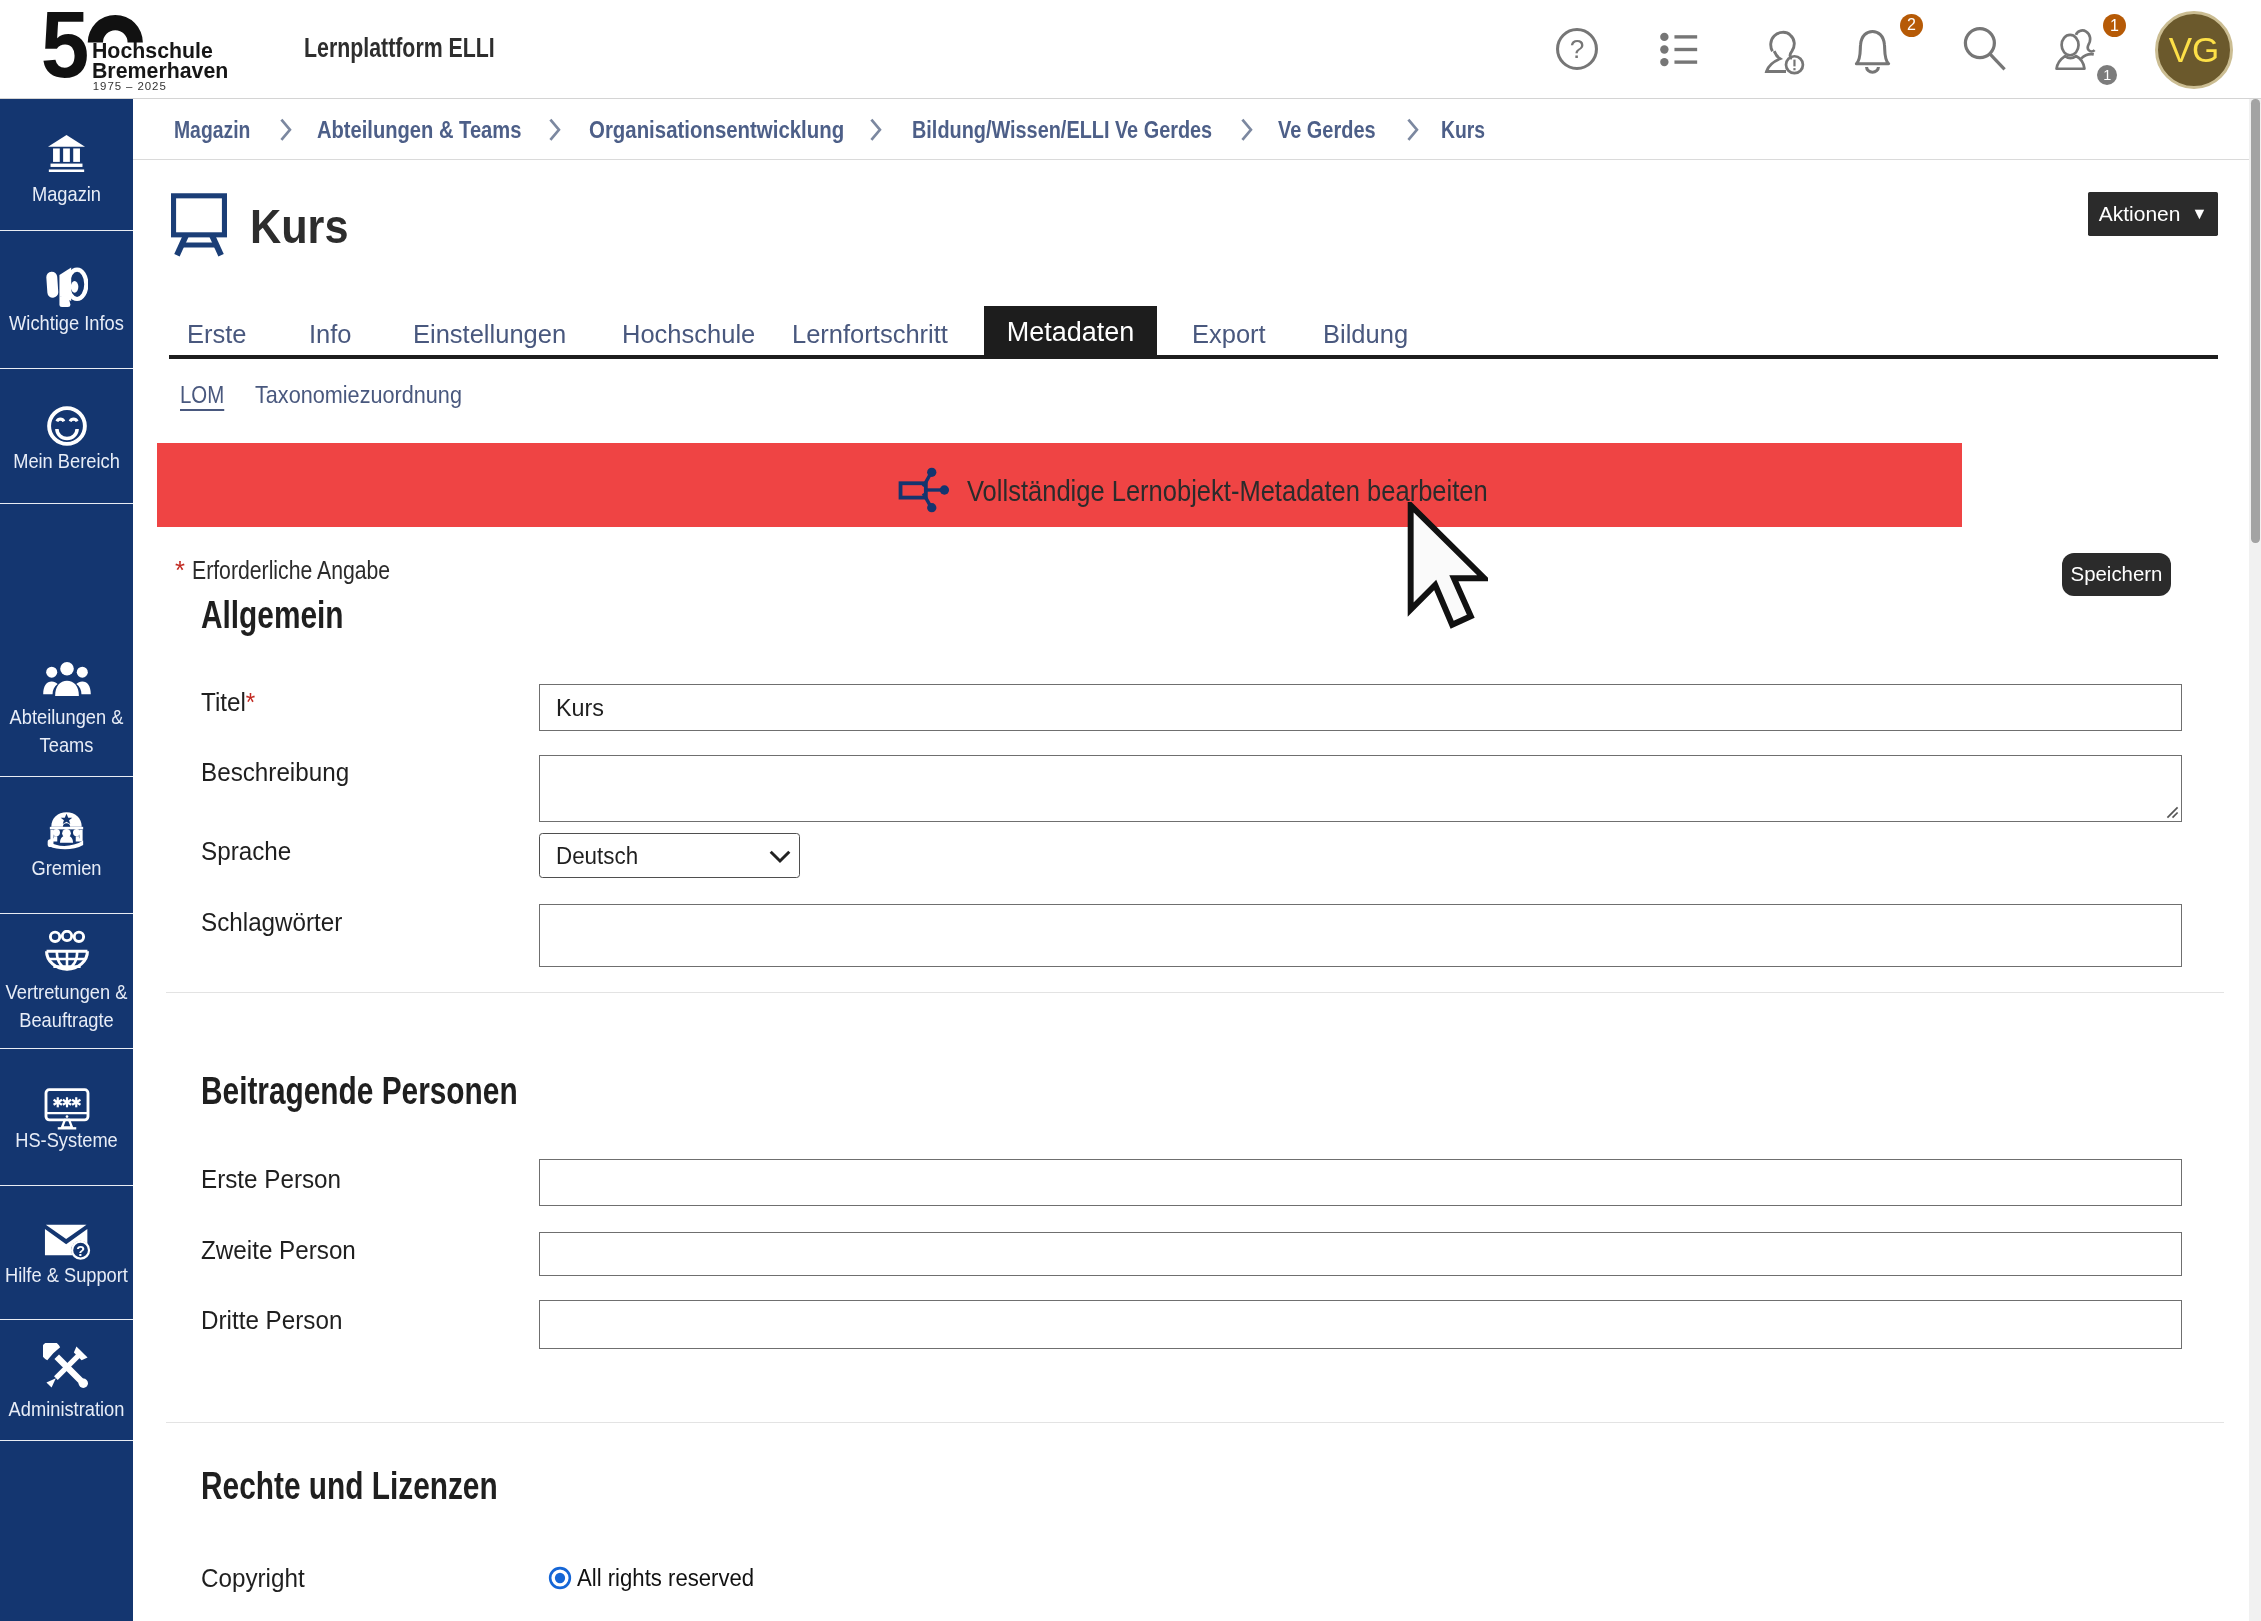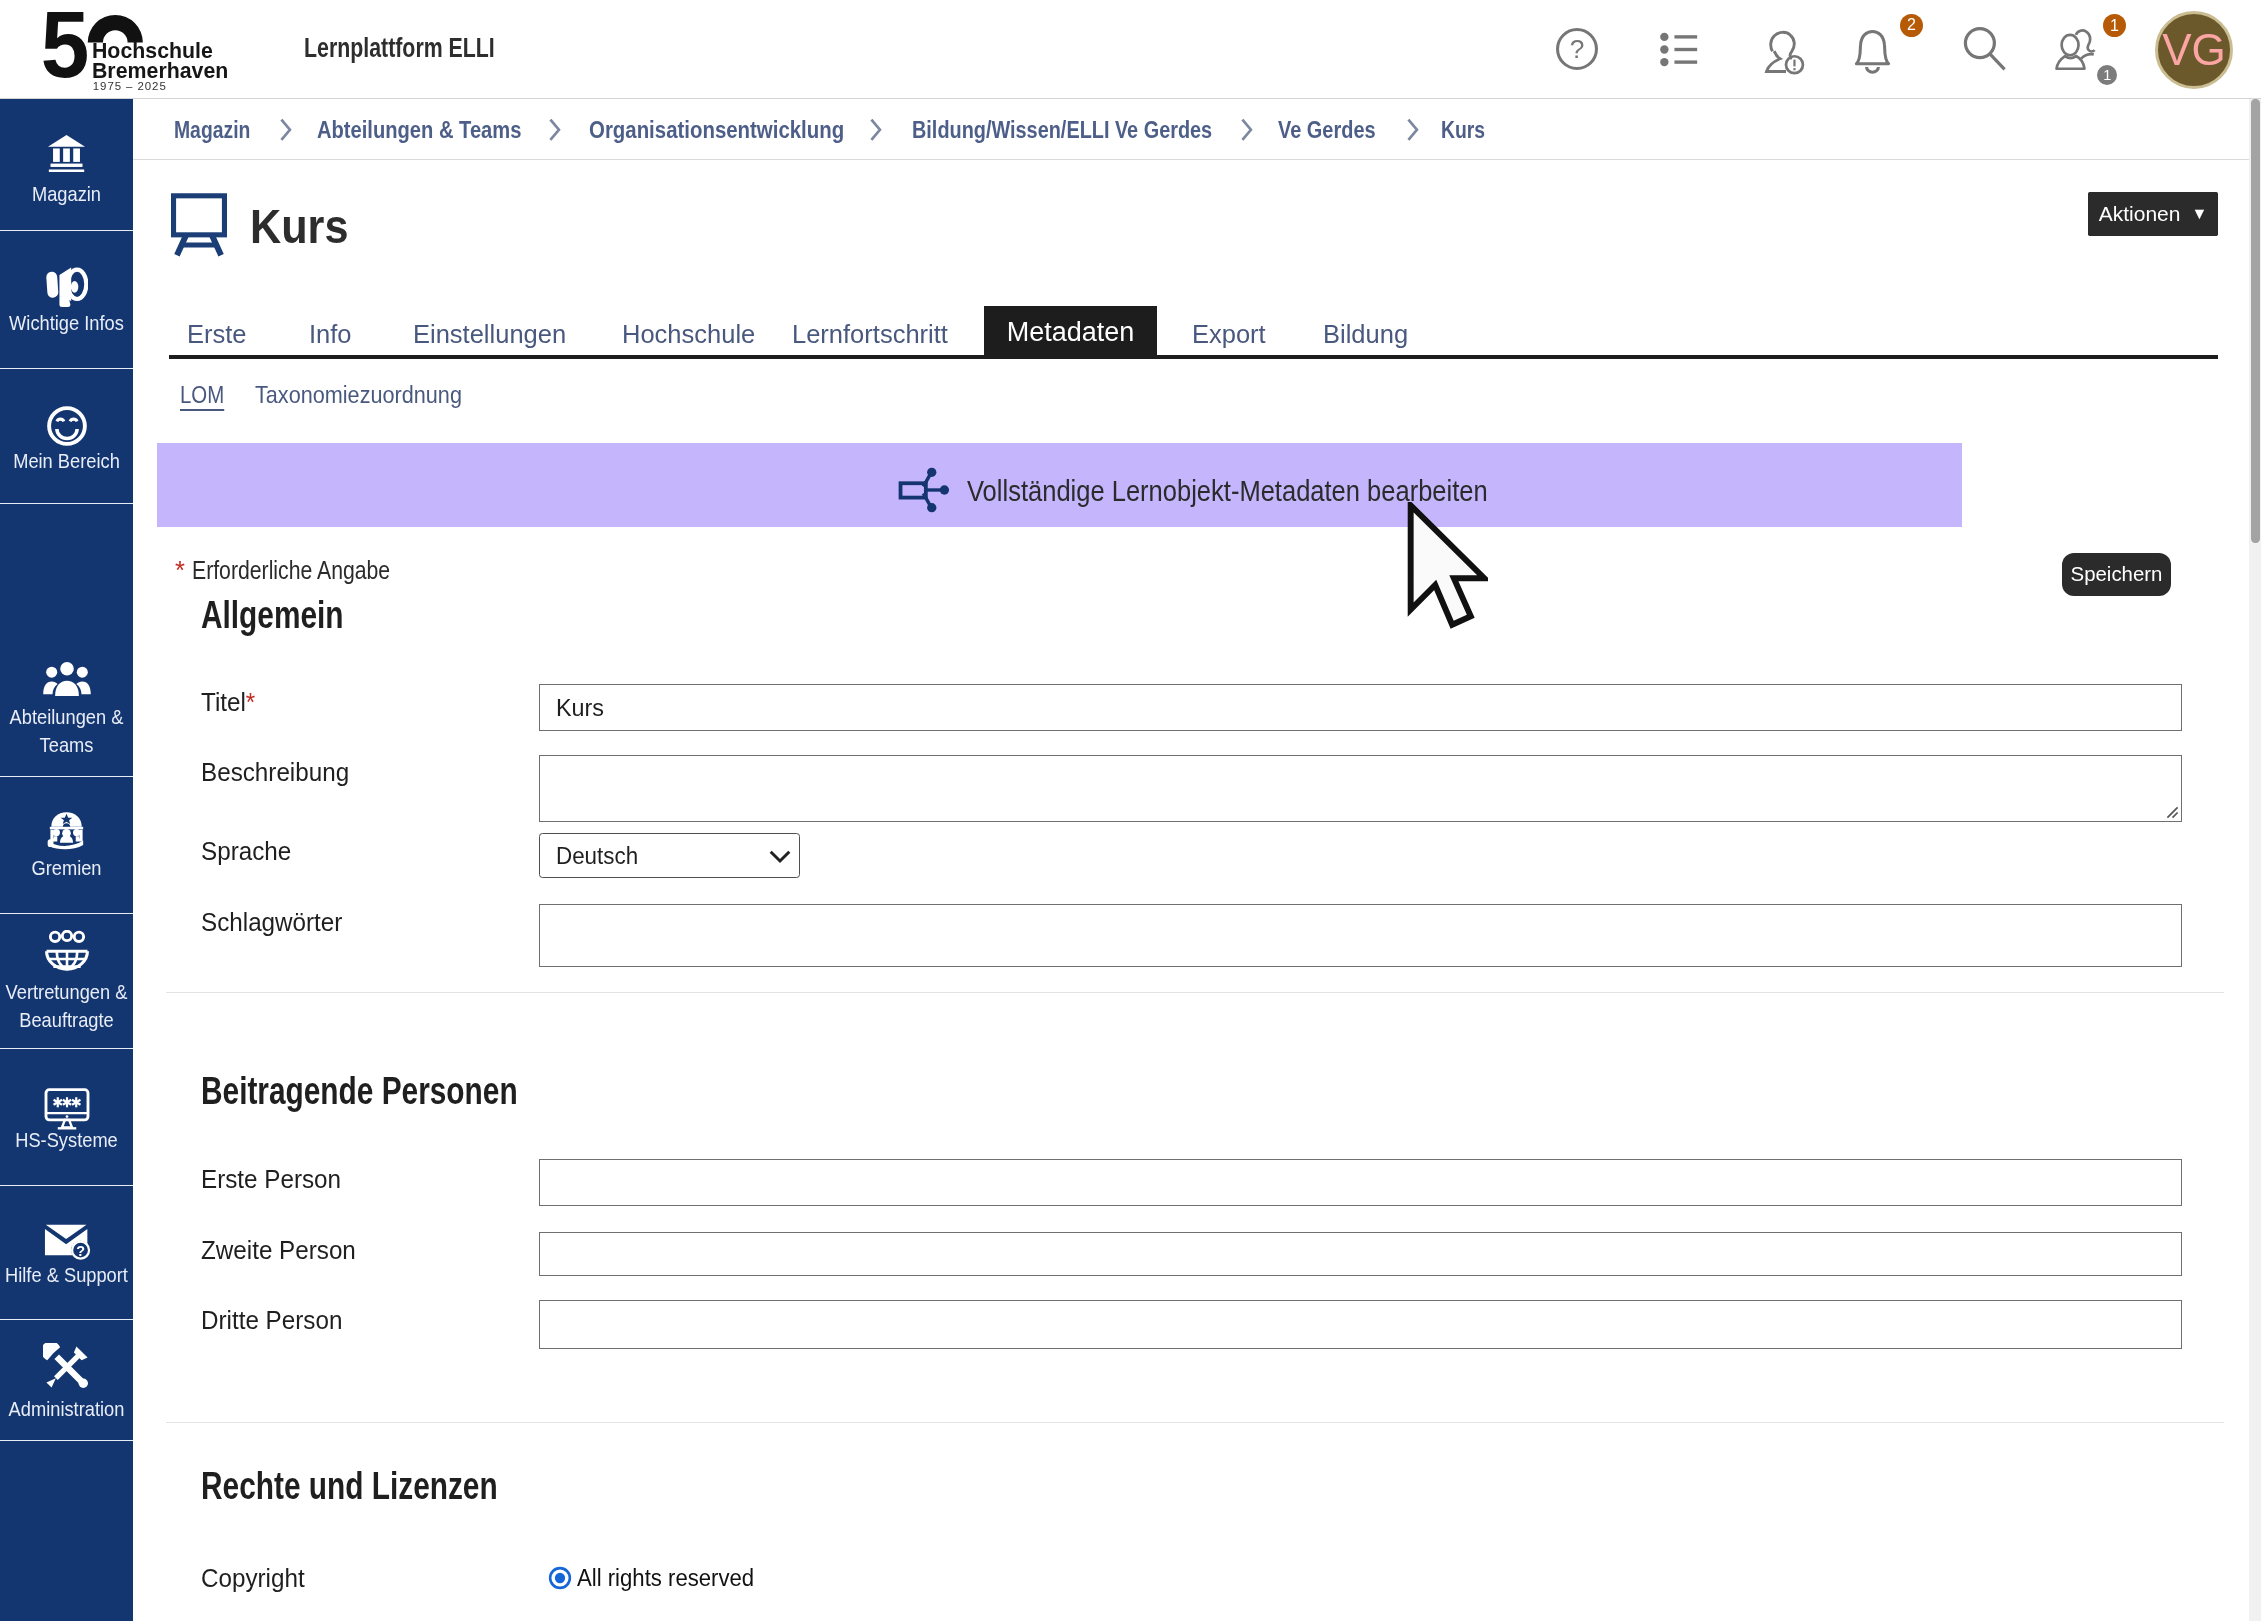--- a/index.html
+++ b/index.html
@@ -42,21 +42,21 @@
   #tabactive { position:absolute; left:984px; top:306px; width:173px; height:53px;
     background:#1d1d1d; color:#fff; font-size:27px; display:flex; align-items:center;
     justify-content:center; }
   #tabline { position:absolute; left:169px; top:355px; width:2049px; height:4.2px;
     background:#1d1d1d; }
   .sub { position:absolute; top:381px; font-size:24.6px; color:#49587e;
     transform-origin:left center; white-space:nowrap; }
 
   
   #banner { position:absolute; left:157px; top:443px; width:1805px; height:84px;
-    background:#c4b5fd; }
+    background:#ef4444; }
   #bannertext { position:absolute; left:810px; top:32px; font-size:29px; color:#2b2b2b;
     transform:scaleX(0.88); transform-origin:left center; white-space:nowrap; }
 
   
   #reqnote { position:absolute; left:175px; top:556px; font-size:25.5px; white-space:nowrap; }
   #reqnote .star { color:#c22a22; }
   #speichern { position:absolute; left:2062px; top:553px; width:109px; height:43px;
     background:#2b2b2b; color:#fff; font-size:20.4px; display:flex; align-items:center;
     justify-content:center; border-radius:12px; }
   h2 { font-size:38px; font-weight:bold; color:#1f1f1f;
@@ -124,21 +124,21 @@
 
     <svg class="abs" style="left:2054px;top:29px" width="44" height="44" viewBox="0 0 52 52">
       <path d="M26 7 C27 3 33 0 38 3 C43 6 44 13 41 18 C40 20 39 23 41 25 C43 27 46 27 48 25" fill="none" stroke="#767676" stroke-width="3.2"></path>
       <path d="M32 35 C36 31 41 29 47 30" fill="none" stroke="#767676" stroke-width="3.2"></path>
       <ellipse cx="19" cy="19" rx="10" ry="12" fill="none" stroke="#767676" stroke-width="3.2"></ellipse>
       <path d="M3 47 C4 39 10 34 13 32 C17 35 22 35 26 32 C30 34 35 39 36 47 Z" fill="none" stroke="#767676" stroke-width="3.2" stroke-linejoin="round"></path>
     </svg>
     <div class="abs" style="left:2103px;top:14.4px;width:23px;height:23px;border-radius:50%;background:#b65a06;color:#fff;font-size:16px;display:flex;align-items:center;justify-content:center;">1</div>
     <div class="abs" style="left:2097px;top:65px;width:20.4px;height:20.4px;border-radius:50%;background:#7c7c7c;color:#fff;font-size:14.4px;display:flex;align-items:center;justify-content:center;">1</div>
 
-    <div class="abs" style="left:2155px;top:11px;width:78px;height:78px;border-radius:50%;background:#6b592c;border:3.4px solid #cbbd92;color:#fca5a5;font-size:44px;display:flex;align-items:center;justify-content:center;">VG</div>
+    <div class="abs" style="left:2155px;top:11px;width:78px;height:78px;border-radius:50%;background:#6b592c;border:3.4px solid #cbbd92;color:#fde047;font-size:35px;display:flex;align-items:center;justify-content:center;">VG</div>
   </div>
 
   <div id="sidebar">
       <div class="scell" style="top: 0px; height: 132px;">
         <div class="ic" style="top:36px"><svg width="37" height="37" viewBox="0 0 44 44">
             <polygon points="22,0 44,14 0,14" fill="#fff"></polygon>
             <rect x="6" y="16" width="8" height="16" fill="#fff"></rect>
             <rect x="18" y="16" width="8" height="16" fill="#fff"></rect>
             <rect x="30" y="16" width="8" height="16" fill="#fff"></rect>
             <rect x="3" y="34" width="38" height="4" fill="#fff"></rect>

